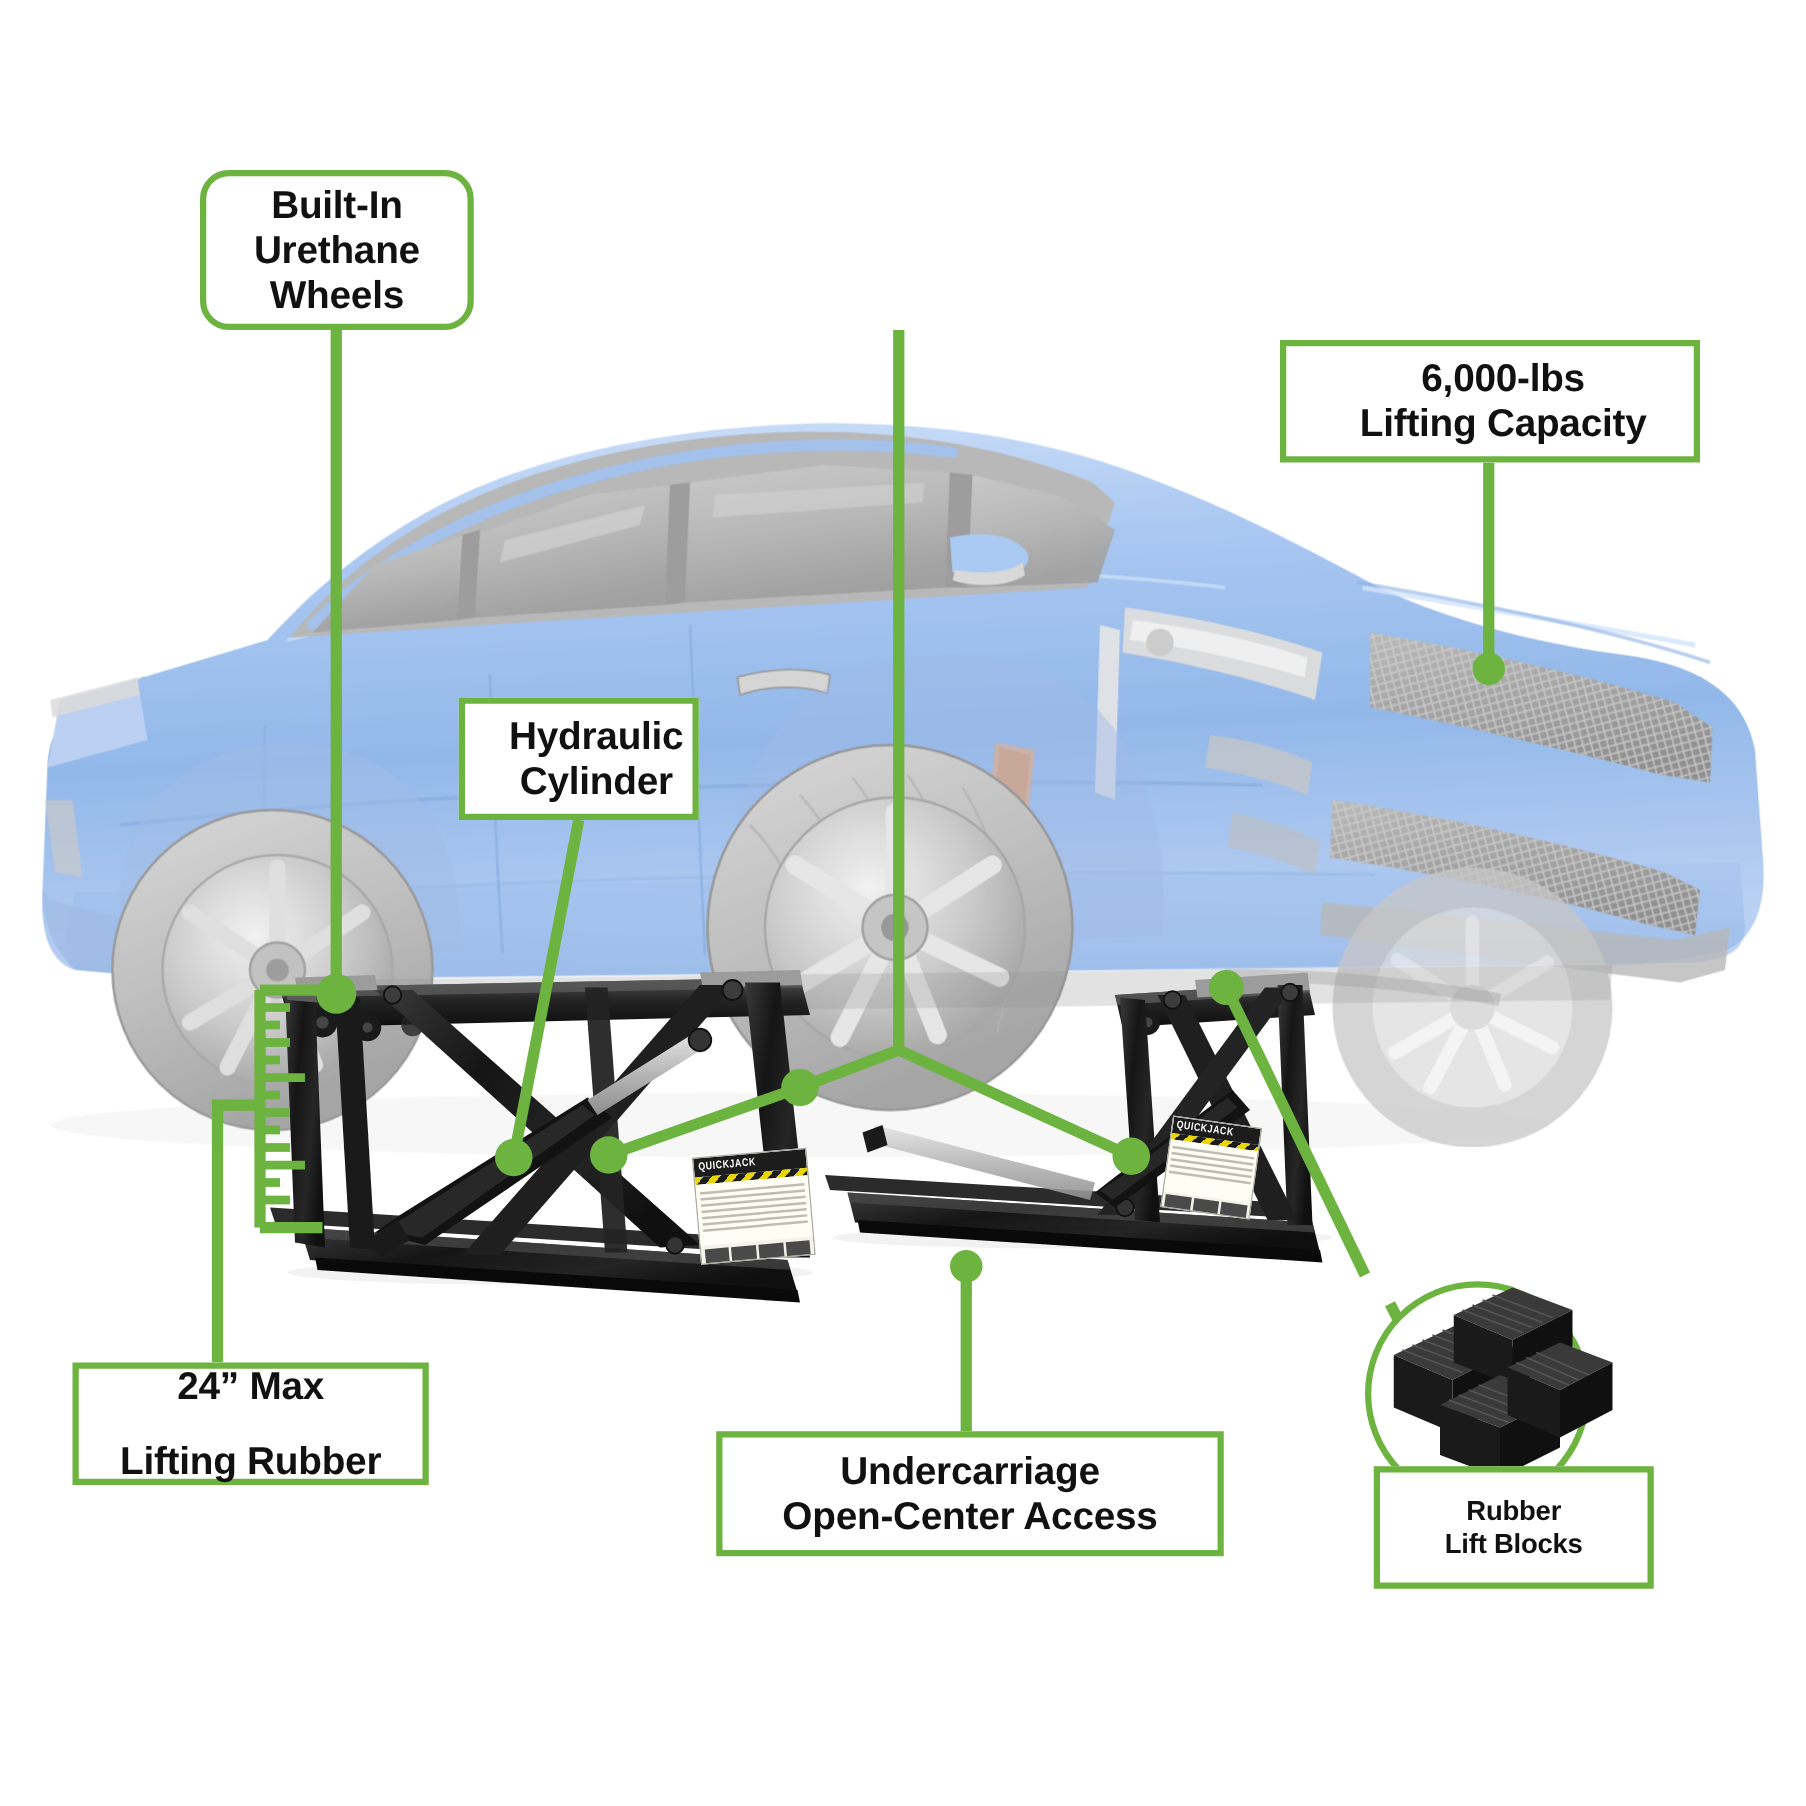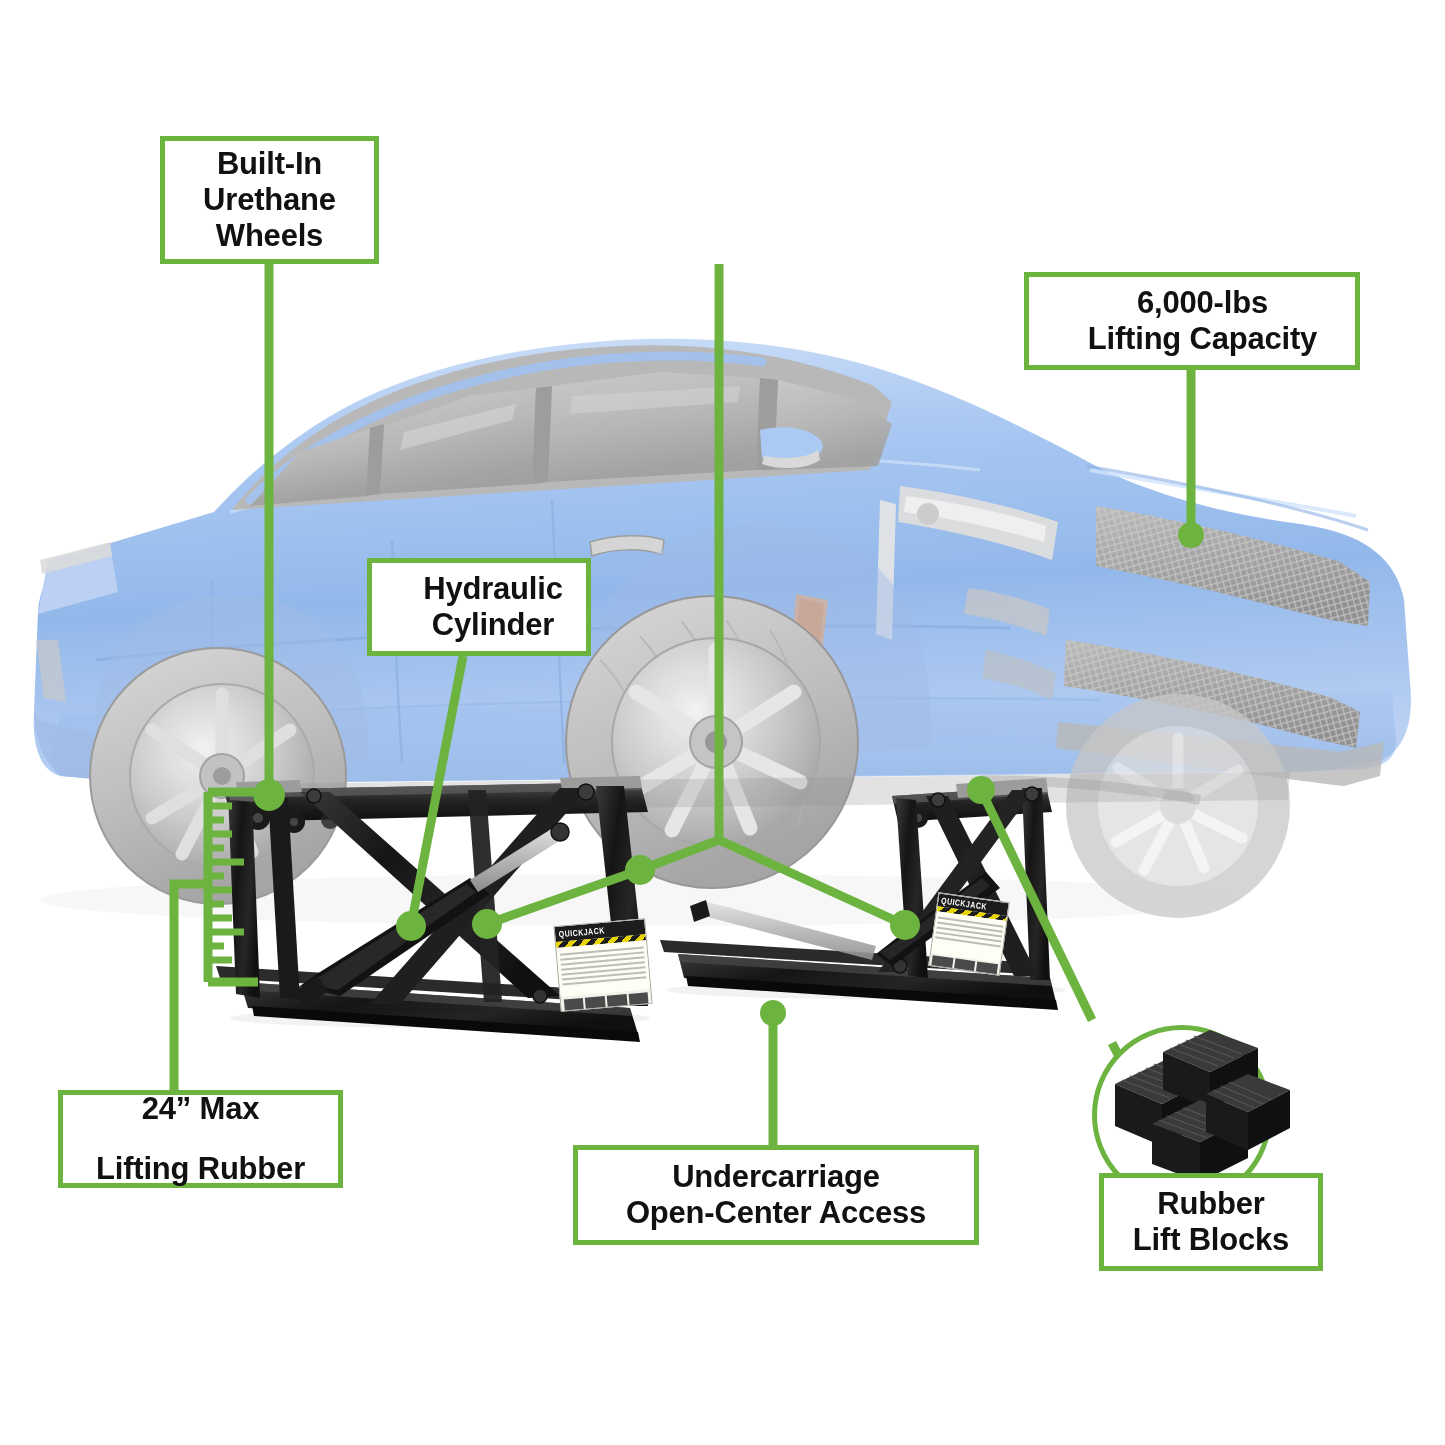--- a/index.html
+++ b/index.html
@@ -514,45 +514,45 @@
       <circle cx="640" cy="870" r="15"></circle>
       <circle cx="905" cy="925" r="15"></circle>
       <circle cx="1191" cy="535" r="13"></circle>
       <circle cx="411" cy="926" r="15"></circle>
       <circle cx="487" cy="924" r="15"></circle>
       <circle cx="773" cy="1013" r="13"></circle>
       <circle cx="981" cy="790" r="14"></circle>
     </g>
   </svg>
 
-  <div class="callout" style="left:160px;top:136px;width:219px;height:128px;font-size:31px;">
+  <div class="callout" style="left:160px;top:136px;width:219px;height:128px;font-size:31px;border-radius:23px;">
     <span>Built-In</span>
     <span>Urethane</span>
     <span>Wheels</span>
   </div>
 
 
   <div class="callout" style="left:1024px;top:272px;width:336px;height:98px;font-size:31px;padding-left:21px;">
     <span>6,000-lbs</span>
     <span>Lifting Capacity</span>
   </div>
 
-  <div class="callout" style="left:367px;top:558px;width:224px;height:98px;font-size:31px;padding-left:28px;">
+  <div class="callout" style="left:367px;top:558px;width:192px;height:98px;font-size:31px;padding-left:28px;">
     <span>Hydraulic</span>
     <span>Cylinder</span>
   </div>
 
   <div class="callout" style="left:58px;top:1090px;width:285px;height:98px;font-size:31px;gap:24px;">
     <span>24” Max</span>
     <span>Lifting Rubber</span>
   </div>
 
   <div class="callout" style="left:573px;top:1145px;width:406px;height:100px;font-size:31px;">
     <span>Undercarriage</span>
     <span>Open-Center Access</span>
   </div>
 
-  <div class="callout" style="left:1099px;top:1173px;width:224px;height:98px;font-size:31px;">
+  <div class="callout" style="left:1099px;top:1173px;width:224px;height:98px;font-size:22px;">
     <span>Rubber</span>
     <span>Lift Blocks</span>
   </div>
 
 </div>
 
 </body></html>

